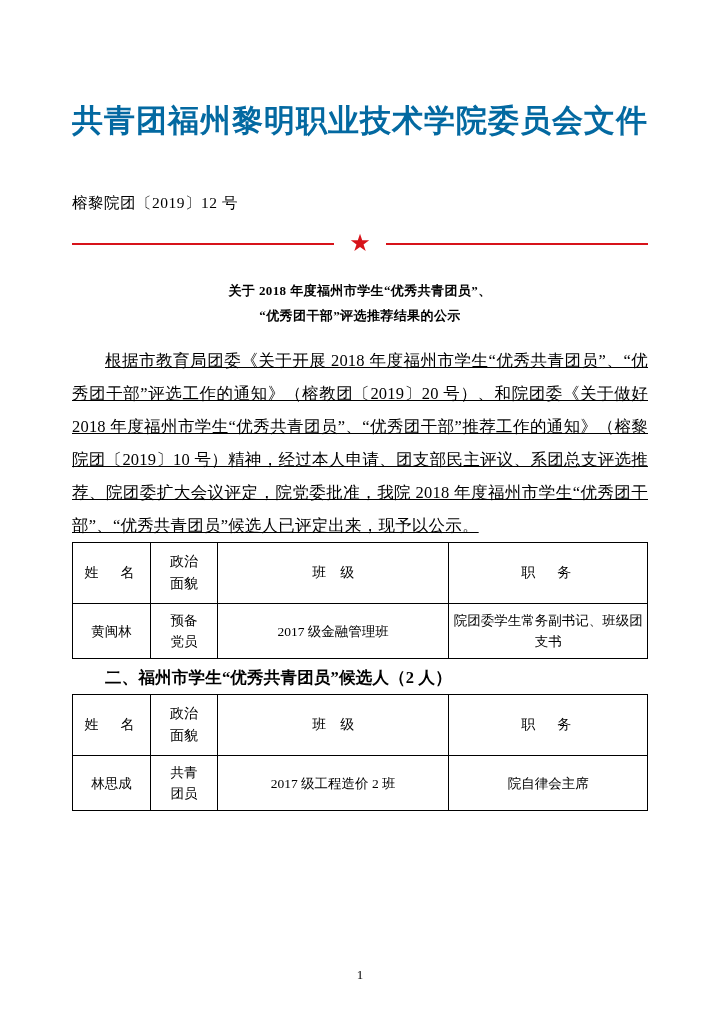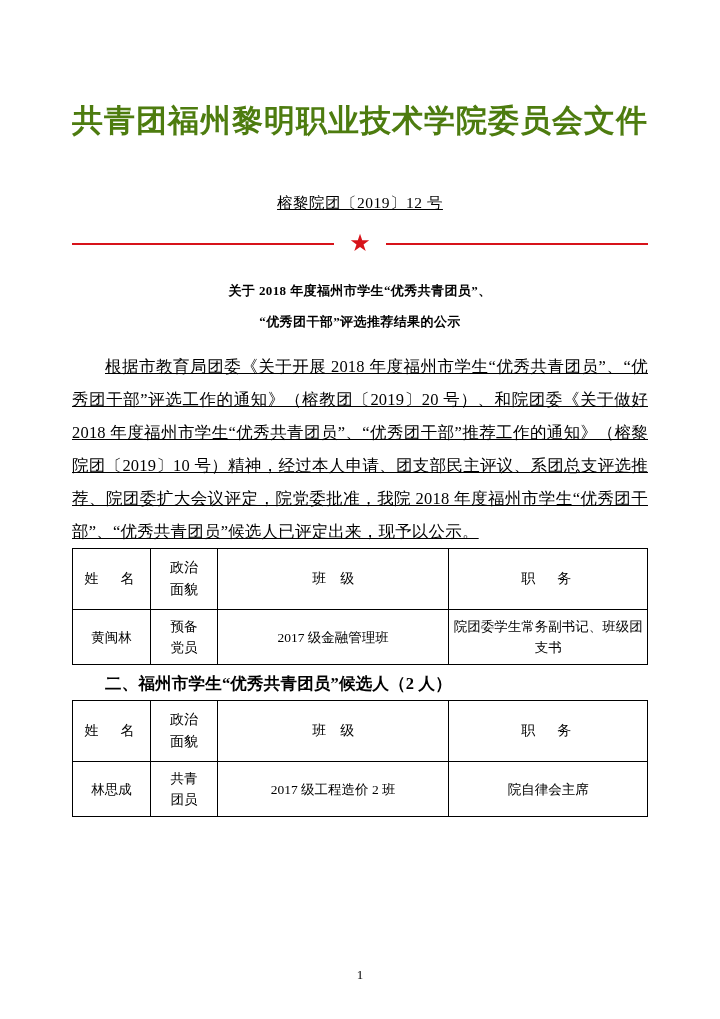--- a/index.html
+++ b/index.html
@@ -22,34 +22,33 @@
     padding: 78px 72px 30px 72px;
     position: relative;
   }
 
   
   .doc-header {
     text-align: center;
     margin-top: 24px;
   }
   .doc-header-title {
-    color: #4d7c0f;
+    color: #0369a1;
     font-weight: bold;
     font-size: 31px;
     letter-spacing: 1px;
     line-height: 1.25;
     white-space: nowrap;
     font-family: "Liberation Sans", "DejaVu Sans", sans-serif;
   }
   .doc-number {
-    text-align: center;
+    text-align: left;
     font-size: 15.5px;
     margin-top: 52px;
     letter-spacing: 0.5px;
-    text-decoration: underline;
   }
   .red-rule {
     margin-top: 18px;
     height: 22px;
     position: relative;
   }
   .red-rule .line {
     position: absolute;
     top: 11px;
     height: 2.2px;
@@ -69,21 +68,21 @@
 
   
   .doc-title {
     text-align: center;
     font-weight: bold;
     font-size: 13px;
     line-height: 1.95;
     margin-top: 24px;
     letter-spacing: 0.4px;
   }
-  .doc-title .line2 { display: block; margin-top: 6px; }
+  .doc-title .line2 { display: block; }
 
   
   .body-text {
     margin-top: 16px;
     font-size: 16.5px;
     line-height: 2.0;
     text-align: justify;
     text-justify: inter-ideograph;
     text-indent: 2em;
     letter-spacing: 0.2px;

